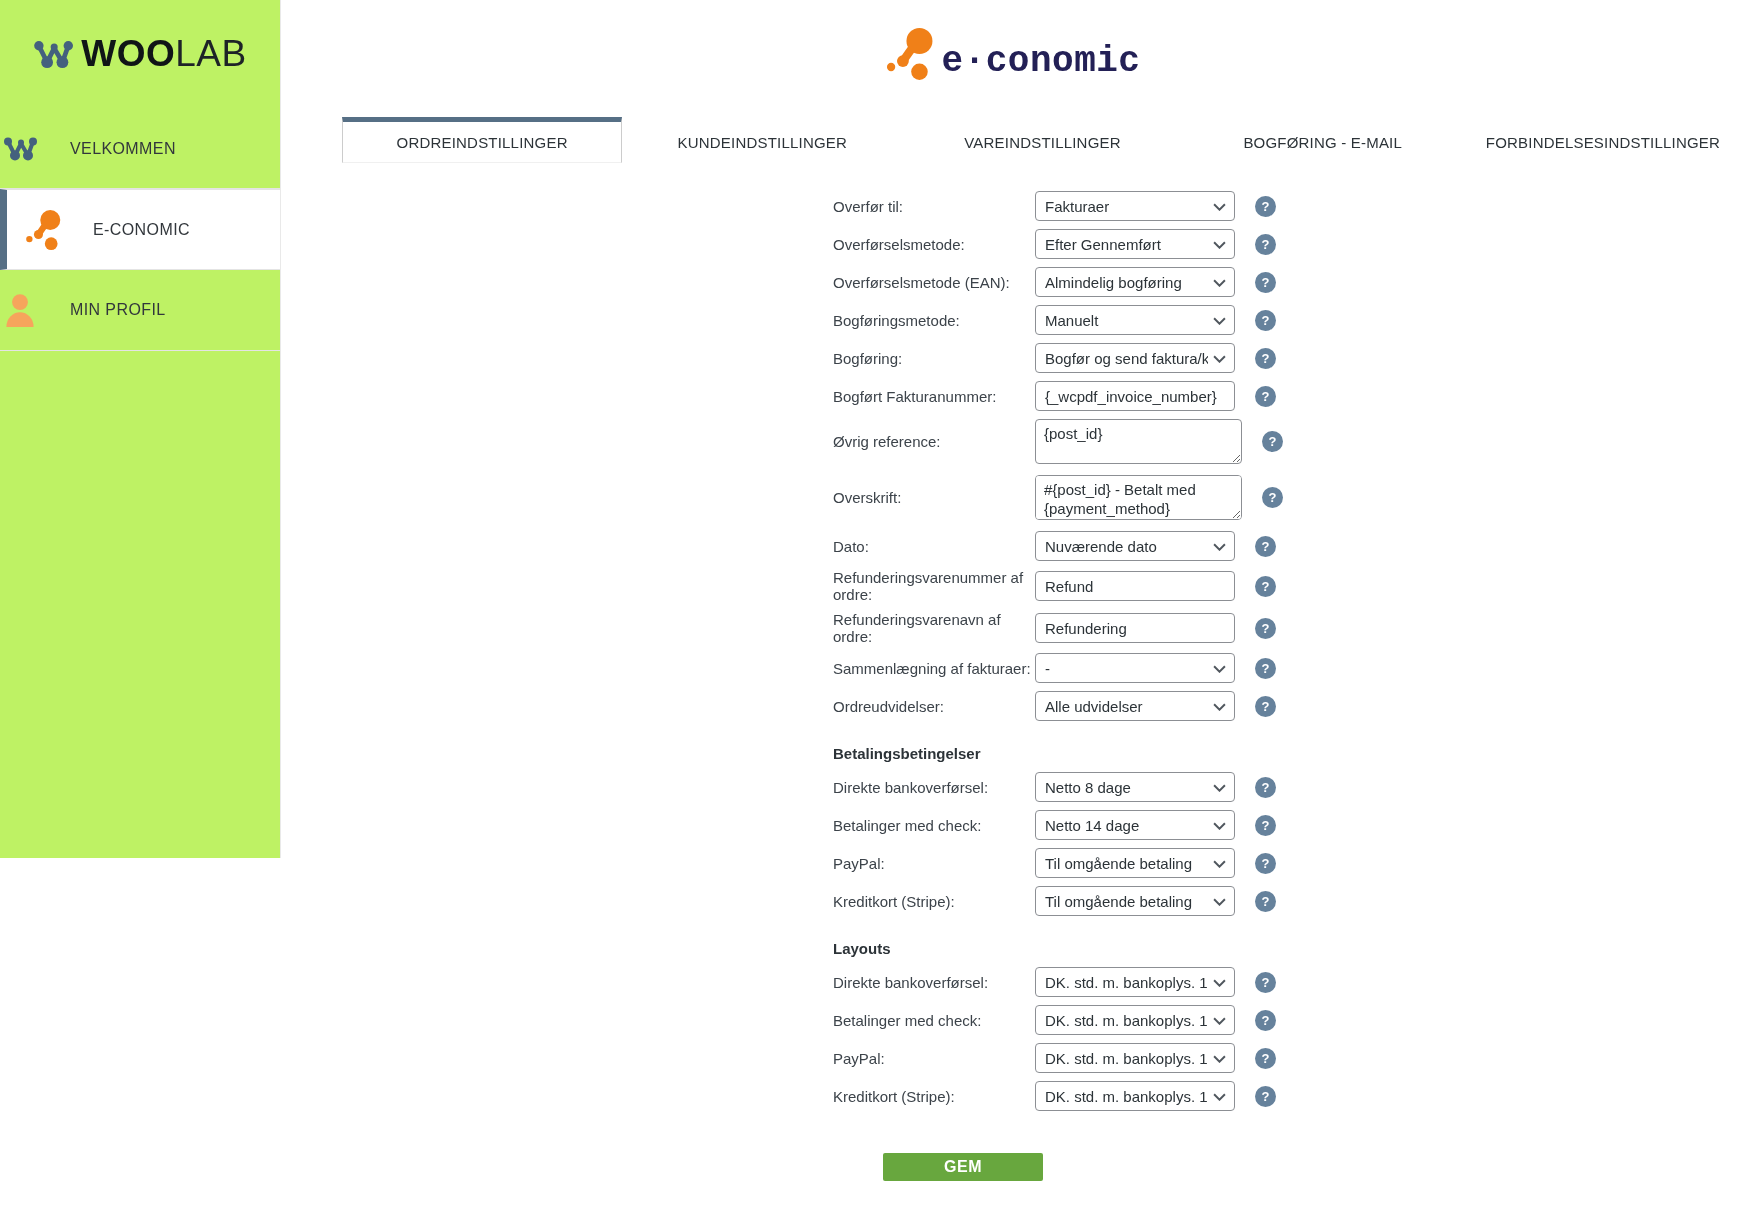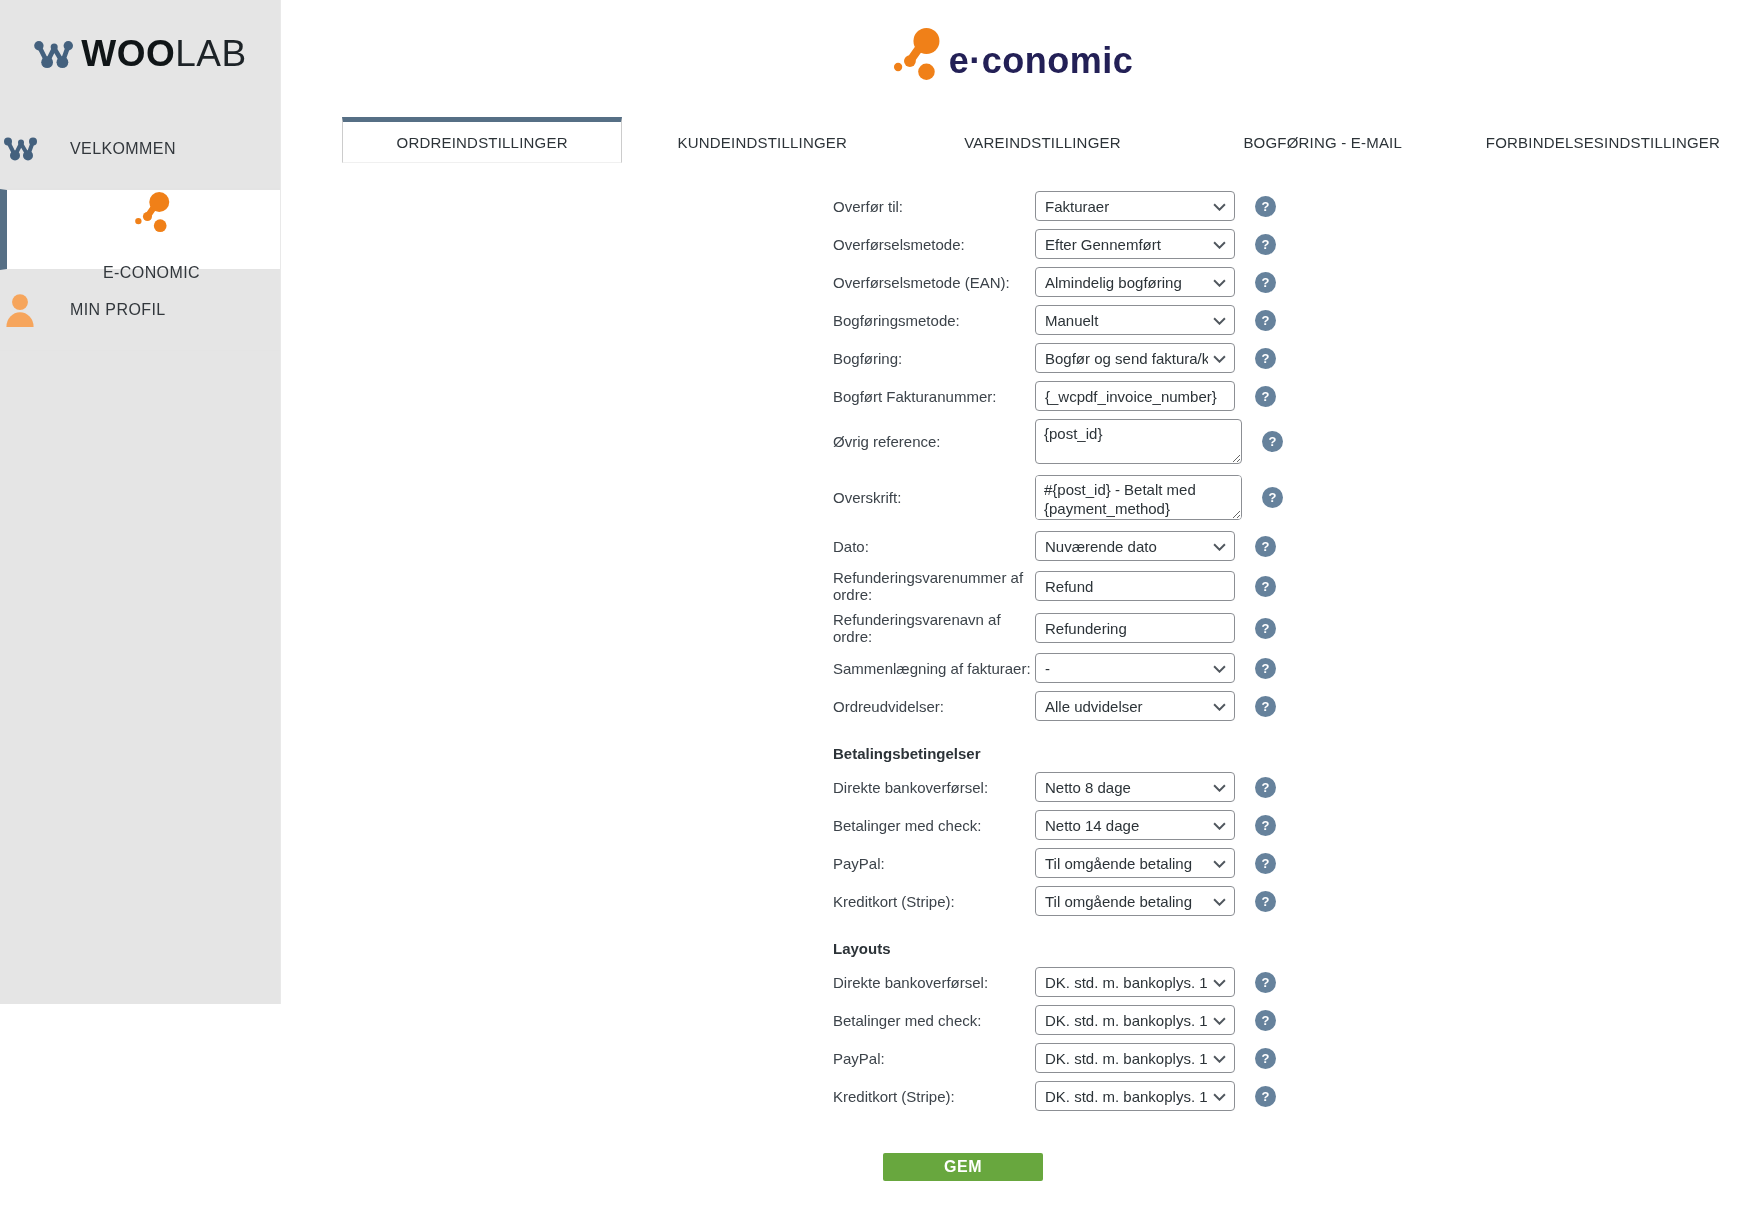--- a/index.html
+++ b/index.html
@@ -1,35 +1,35 @@
 <!DOCTYPE html>
 <html><head>
 <meta charset="utf-8">
 <style>
   * { margin:0; padding:0; box-sizing:border-box; }
   html,body { background:#fff; }
   body { font-family:"Liberation Sans", sans-serif; width:1743px; height:1221px; position:relative; overflow:hidden; color:#3c434a; }
 
   
-  .sidebar { position:absolute; left:0; top:0; width:281px; height:1004px; background:#e5e5e5; border-right:1px solid #e9e9e9; }
+  .sidebar { position:absolute; left:0; top:0; width:281px; height:858px; background:#bef264; border-right:1px solid #e9e9e9; }
   .brand { display:flex; align-items:center; justify-content:center; gap:8px; height:104px; padding-top:4px; }
   .brand-text { font-size:37px; letter-spacing:.5px; color:#101517; white-space:nowrap; }
   .brand-text b { font-weight:800; }
   .brand-text span.light { font-weight:300; color:#1d2327; }
   .menu { position:absolute; top:108px; left:0; width:100%; }
   .menu-item { position:relative; height:81px; display:flex; align-items:center; gap:30px; border-bottom:1px solid #e4e4e4; cursor:pointer; }
   .menu-item:first-child { border-top:1px solid transparent; }
   .menu-item .mi-icon { width:40px; display:flex; justify-content:center; }
   .menu-item .mi-label { font-size:16px; letter-spacing:.4px; color:#32373c; }
-  .menu-item.active { background:#fff; border-left:7px solid #566f85; padding-left:16px; border-top:1px solid #e4e4e4;flex-direction:column; }
+  .menu-item.active { background:#fff; border-left:7px solid #566f85; padding-left:16px; border-top:1px solid #e4e4e4; }
 
   
   .content { position:absolute; left:281px; top:0; width:1462px; height:1221px; background:#fff; }
   .econ-logo { position:absolute; top:26px; left:0; width:100%; display:flex; justify-content:center; align-items:center; gap:6px; }
-  .econ-logo .econ-word { font-size:36px; font-weight:700; letter-spacing:.5px; color:#232056; padding-top:14px; }
+  .econ-logo .econ-word { font-size:36px; font-weight:700; letter-spacing:.5px; color:#232056; padding-top:14px;font-family:Liberation Mono, monospace; }
 
   
   .tabs { position:absolute; top:117px; left:61px; right:0; height:46px; display:flex; }
   .tab { width:281px; height:46px; display:flex; align-items:center; justify-content:center; font-size:15px; color:#2c3338; letter-spacing:.2px; cursor:pointer; border-top:5px solid transparent; background:transparent; }
   .tab.active { background:#fff; border-top:5px solid #566f85; border-left:1px solid #cccccc; border-right:1px solid #cccccc; border-bottom:1px solid #f0f0f0; }
 
   
   .form { position:absolute; left:552px; top:191px; width:480px; }
   .frow { display:flex; align-items:center; margin-bottom:8px; }
   .frow .flabel { width:202px; font-size:15px; color:#3c434a; flex:none; }

